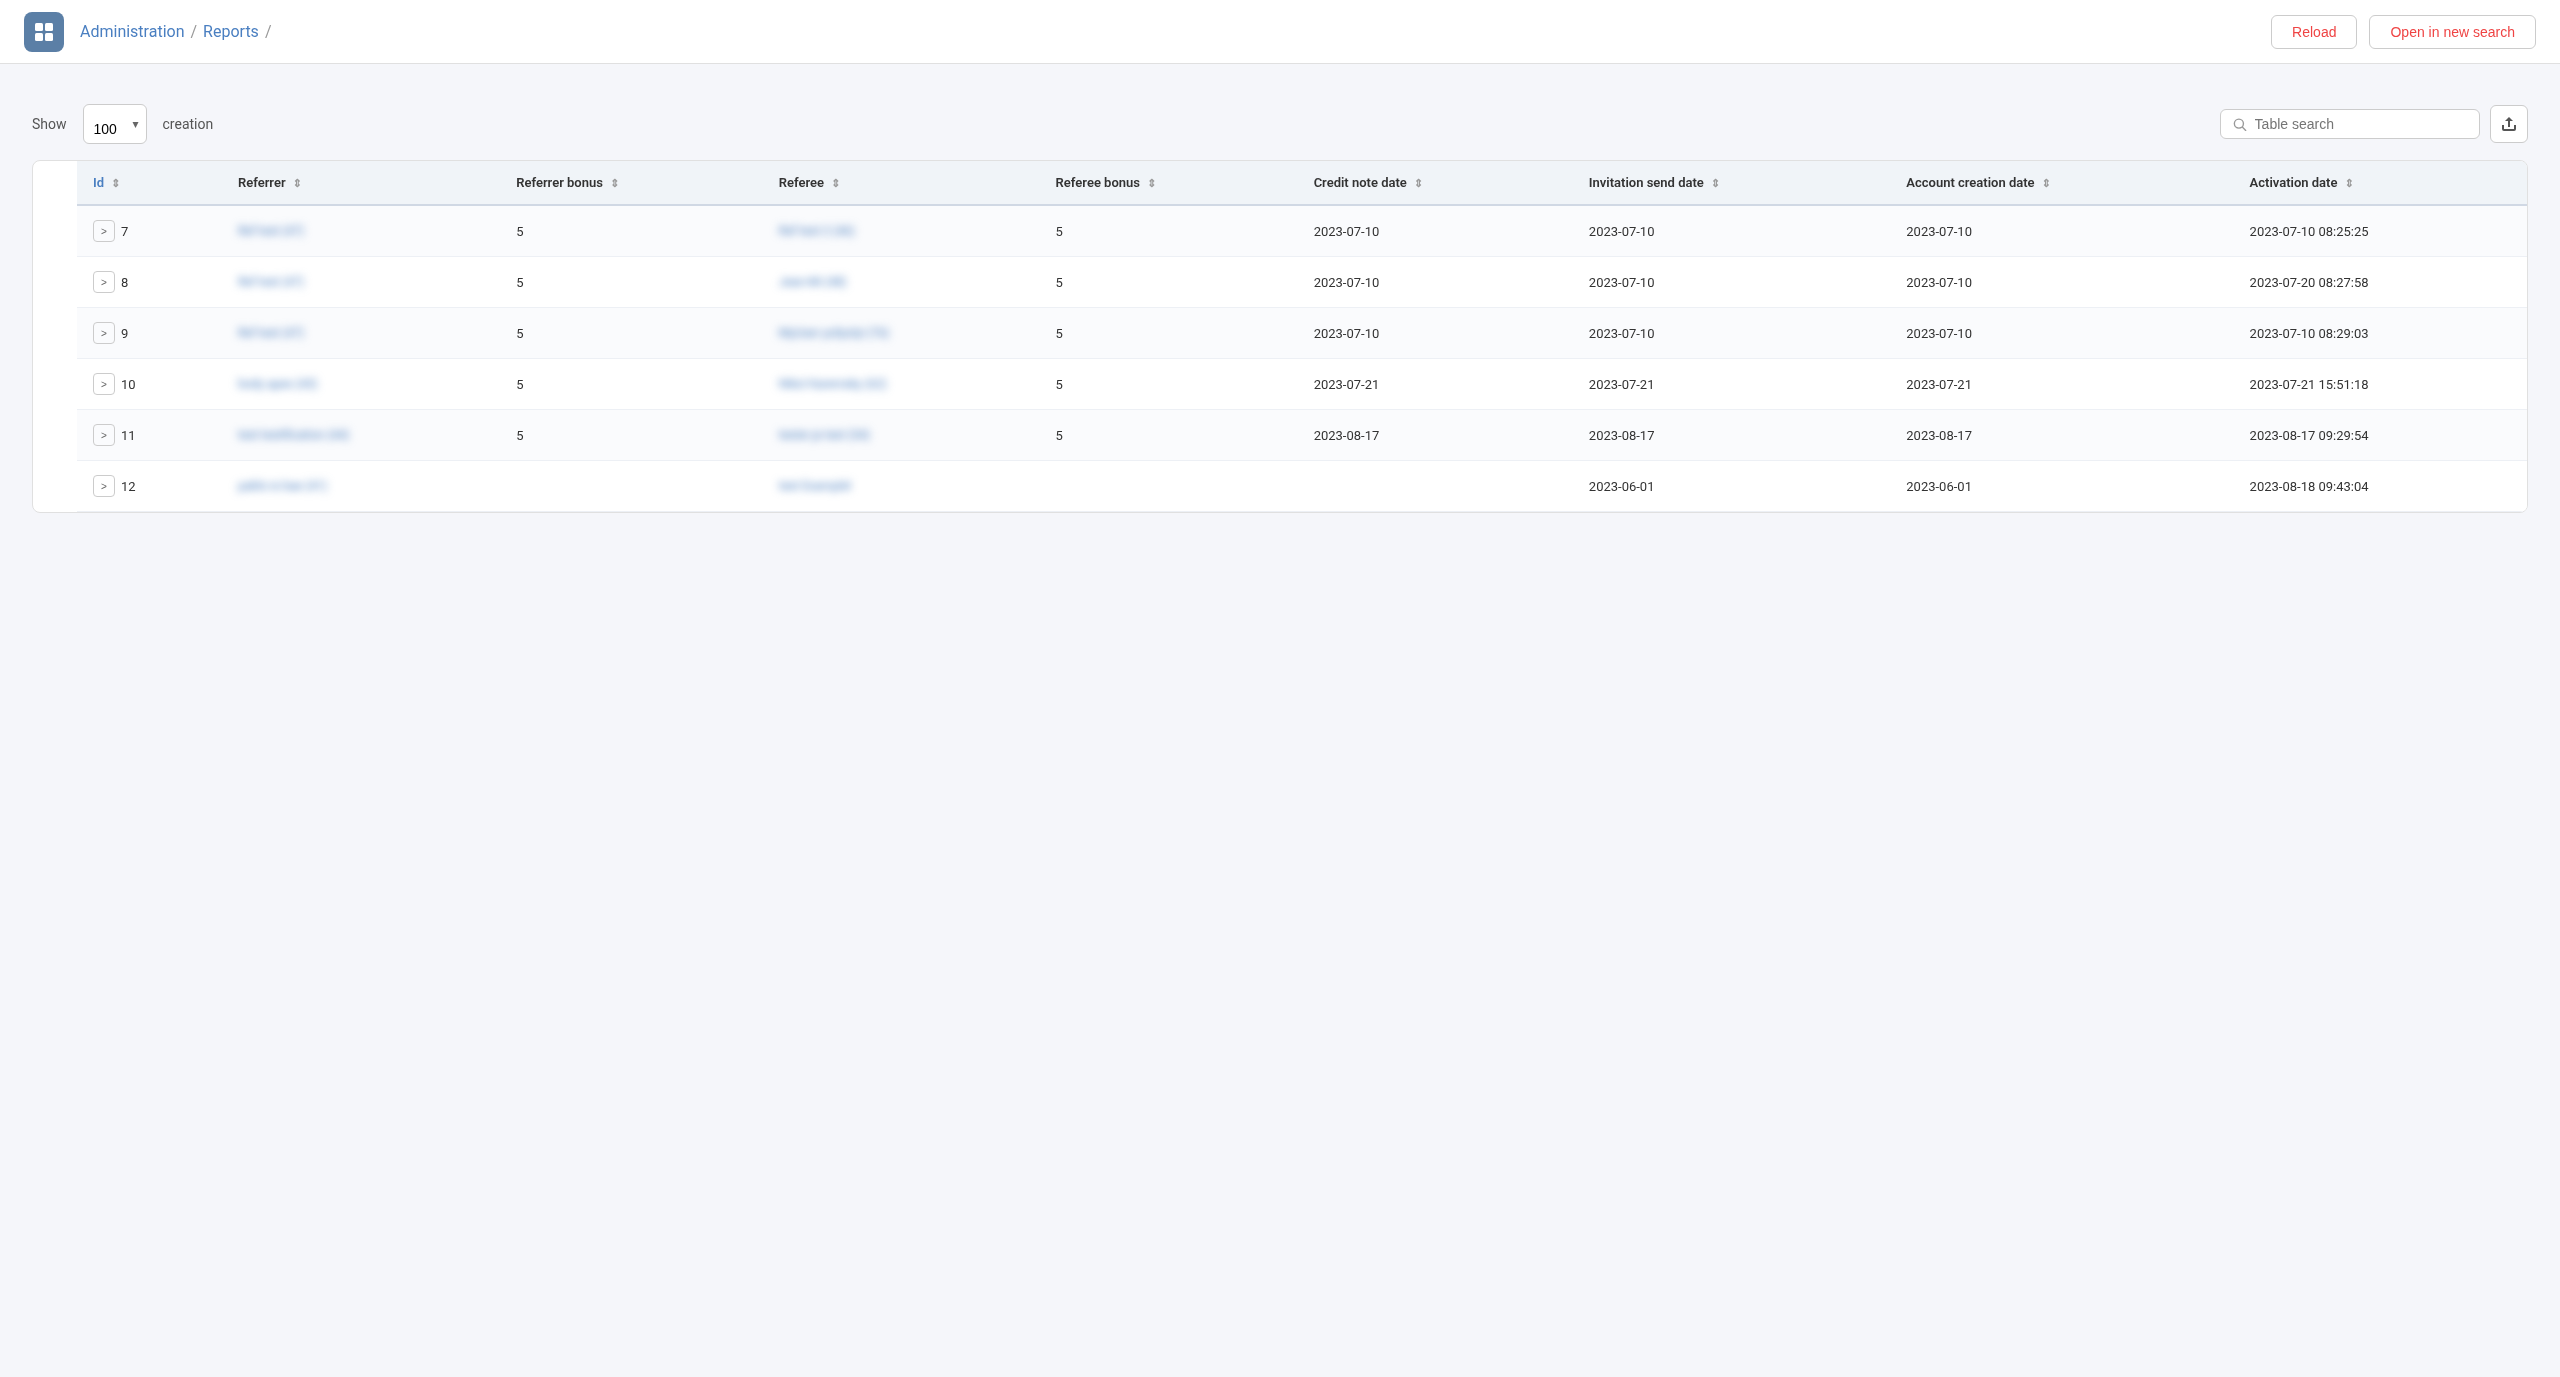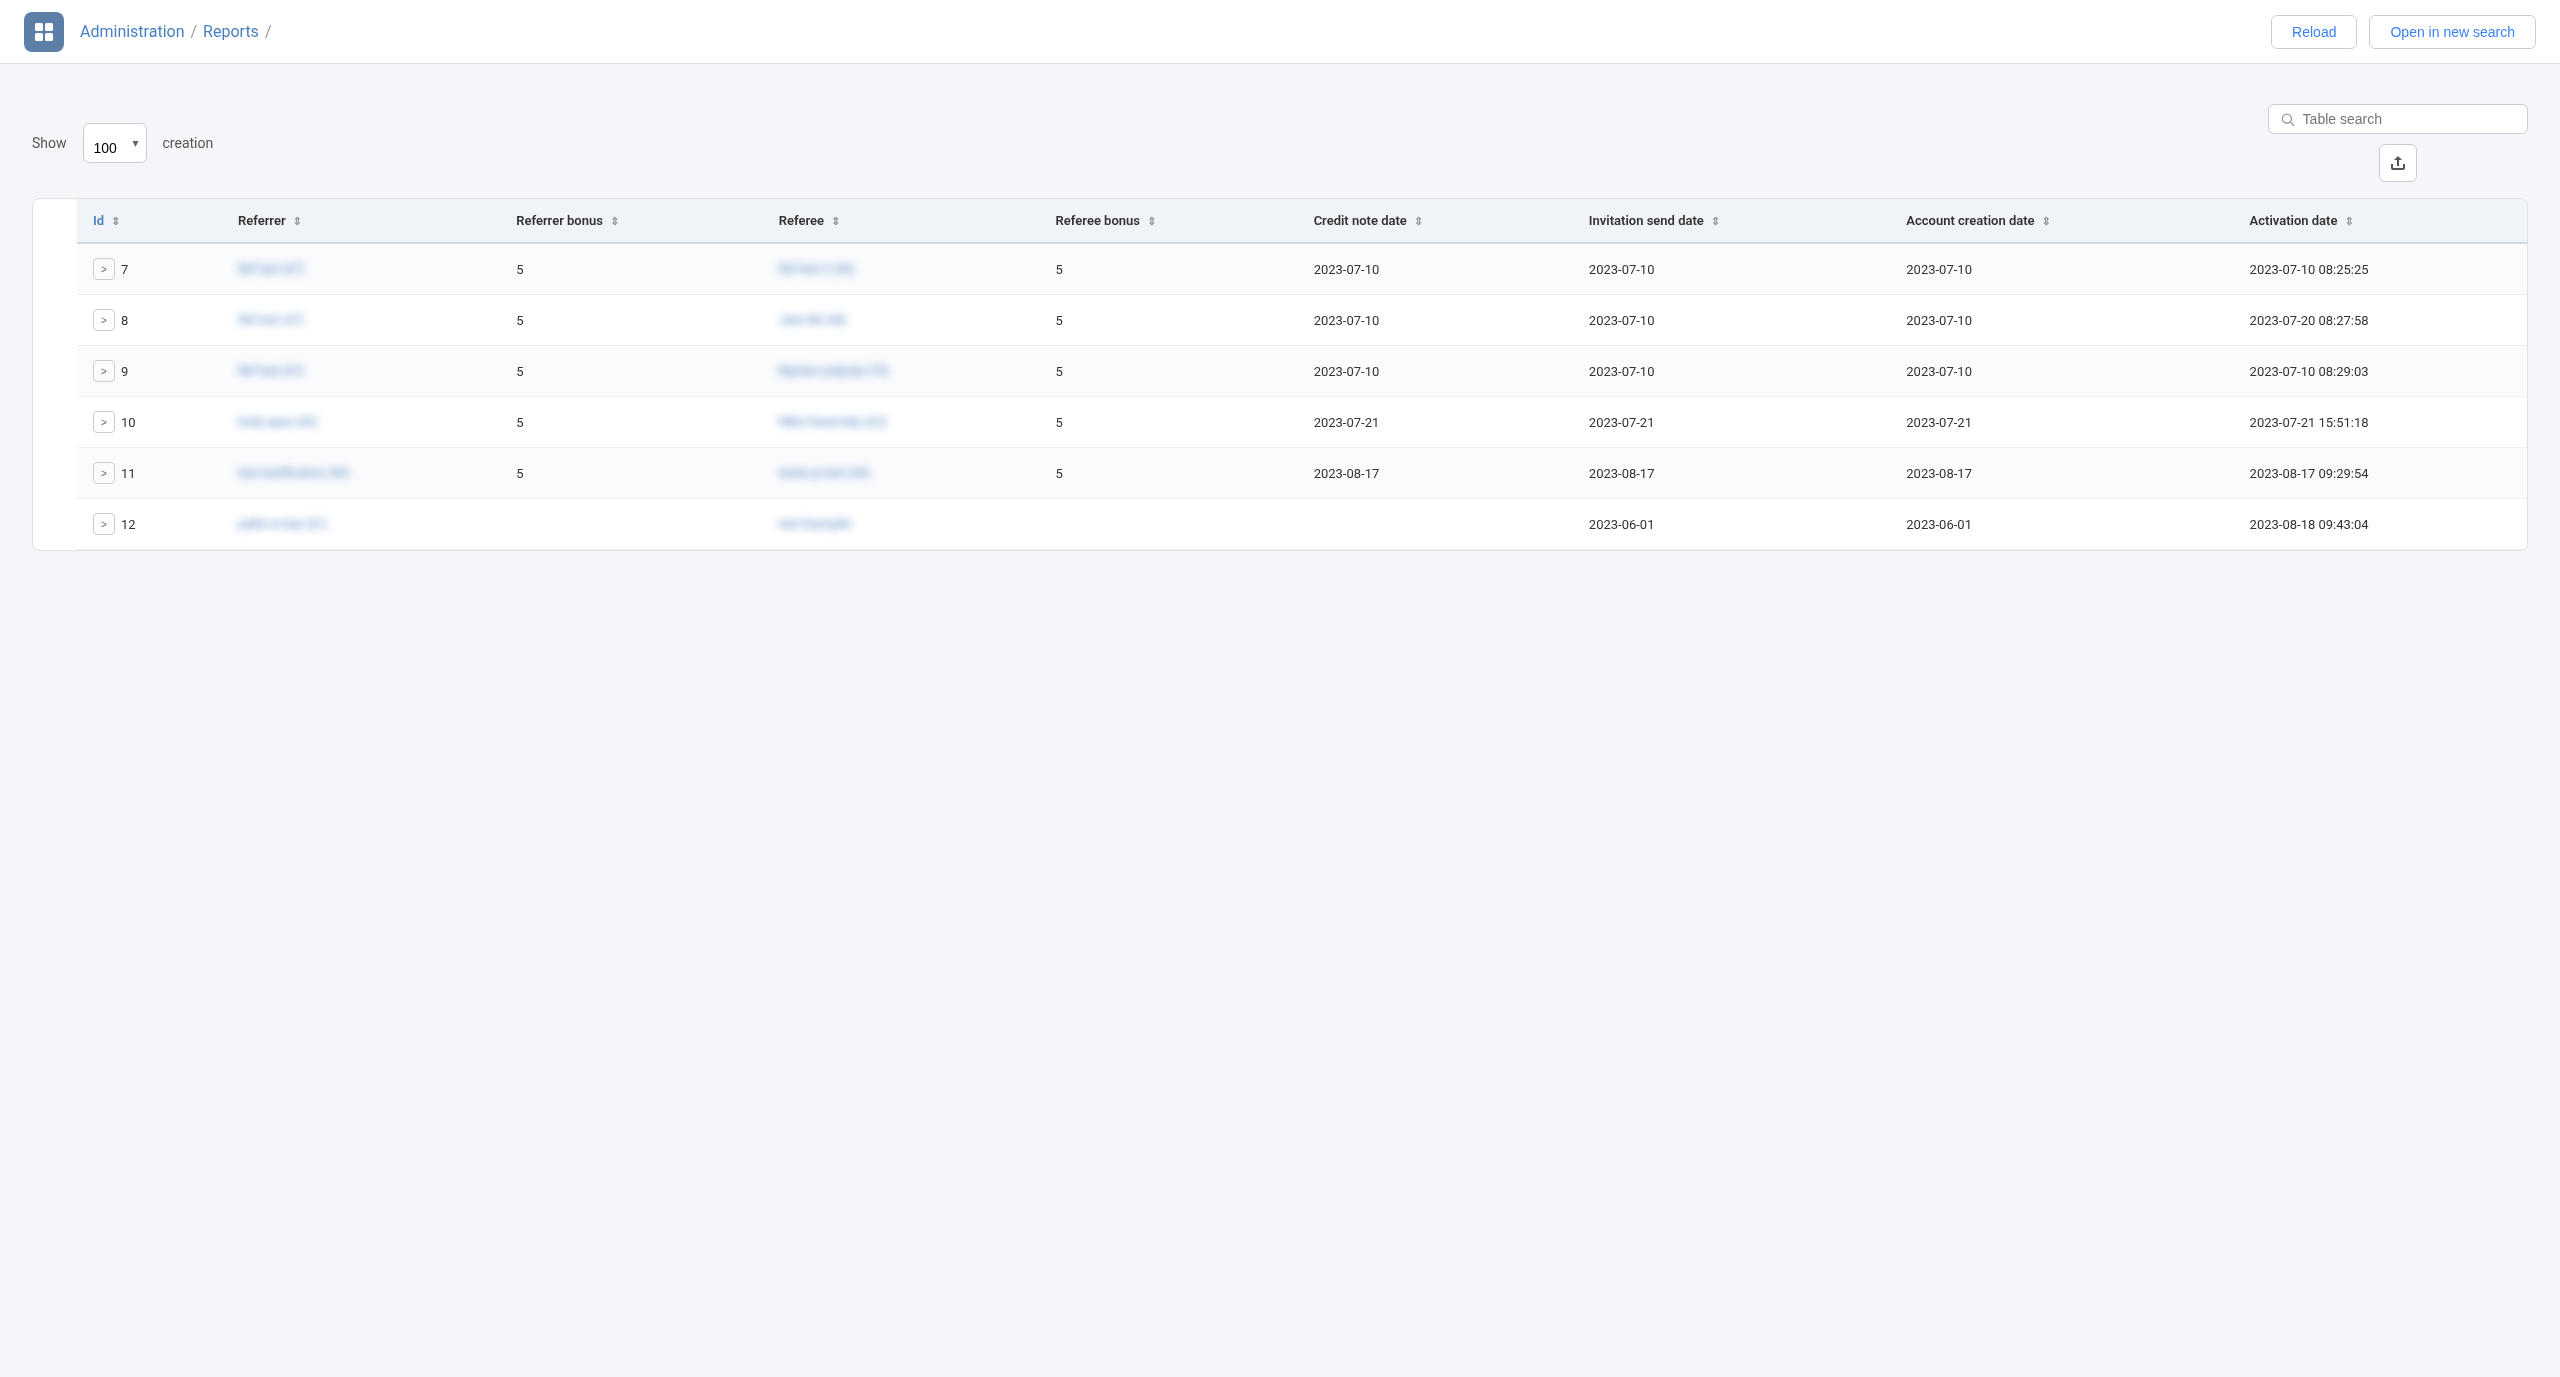--- a/index.html
+++ b/index.html
@@ -50,21 +50,21 @@
       align-items: center;
       gap: 12px;
     }
     .btn {
       padding: 8px 20px;
       border: 1.5px solid #ccc;
       border-radius: 6px;
       background: #fff;
       cursor: pointer;
       font-size: 14px;
-      color: #3b82f6;
+      color: #ef4444;
     }
 
     
     .main {
       padding: 40px 32px 32px;
     }
 
     
     .controls-top {
       display: flex;
@@ -135,21 +135,20 @@
       top: 50%;
       transform: translateY(-50%);
       pointer-events: none;
       color: #666;
       font-size: 12px;
     }
     .search-export {
       display: flex;
       align-items: center;
       gap: 10px;
-      flex-direction: column;
     }
     .search-box {
       display: flex;
       align-items: center;
       border: 1.5px solid #ccc;
       border-radius: 6px;
       background: #fff;
       padding: 6px 12px;
       gap: 8px;
       width: 260px;

